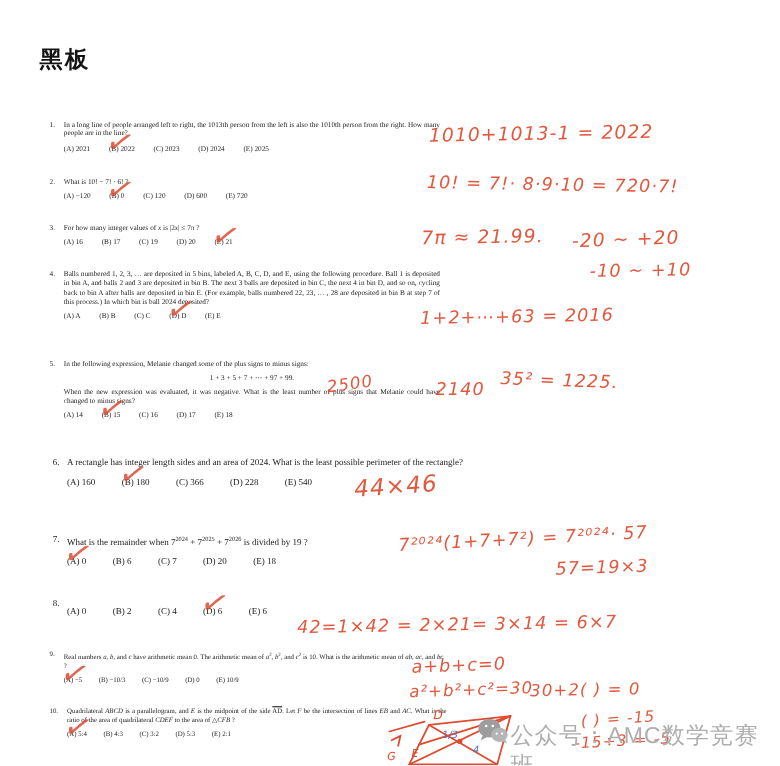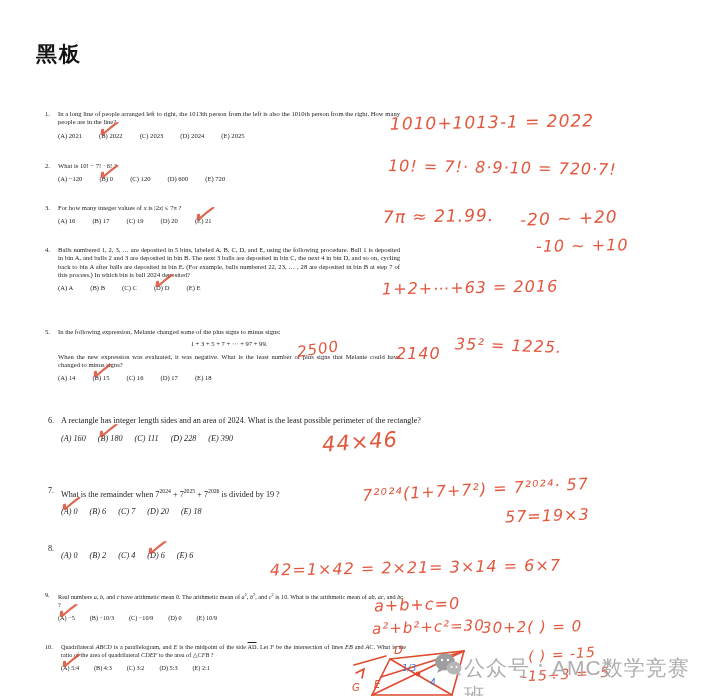--- a/index.html
+++ b/index.html
@@ -8,21 +8,21 @@
   #board-title{position:absolute;left:36px;top:40px;font-size:21px;font-weight:700;
         font-family:"Liberation Sans",sans-serif;color:#141414;letter-spacing:2px;}
   .problem{position:absolute;padding-left:13px;}
   .pnum{position:absolute;left:0;top:0;}
   .ptext{text-align:justify;}
   .small{left:45px;width:342px;font-size:6.6px;line-height:8.3px;}
   .mid{left:48px;width:412px;font-size:8.2px;line-height:10.5px;}
   .tiny{left:45px;width:345px;font-size:6.2px;line-height:8px;}
   .opts{display:flex;margin-top:5px;}
   .small .opts{gap:17px;}
-  .mid .opts{gap:12px;margin-top:7px;font-style:italic;}
+  .mid .opts{gap:24px;margin-top:7px;}
   .tiny .opts{gap:15px;}
   .opt{position:relative;display:inline-block;white-space:nowrap;}
   .display-math{text-align:center;margin:4px 0;}
   .ans-check{position:absolute;left:-2px;top:-17px;font-size:29px;line-height:1;
         color:#d8472e;font-family:"DejaVu Sans",sans-serif;font-weight:bold;
         transform:rotate(10deg) skewX(-8deg);opacity:.82;pointer-events:none;}
   .hw{position:absolute;color:#e04a2e;font-family:"DejaVu Sans",sans-serif;
         font-style:italic;white-space:nowrap;transform:rotate(var(--r,0deg));
         letter-spacing:1px;opacity:.92;}
   #watermark{position:absolute;left:464px;top:654px;font-size:21px;color:#aeaeae;
@@ -99,23 +99,23 @@
       <span class="opt">(E) 18</span>
     </div>
   </div>
 
   <div class="problem mid" style="top:416px;">
     <span class="pnum">6.</span>
     <div class="ptext" style="width:400px;">A rectangle has integer length sides and an area of 2024. What is the least possible perimeter of the rectangle?</div>
     <div class="opts">
       <span class="opt">(A) 160</span>
       <span class="opt">(B) 180<span class="ans-check">✓</span></span>
-      <span class="opt">(C) 111</span>
+      <span class="opt">(C) 366</span>
       <span class="opt">(D) 228</span>
-      <span class="opt">(E) 390</span>
+      <span class="opt">(E) 540</span>
     </div>
   </div>
 
   <div class="problem mid" style="top:486px;">
     <span class="pnum">7.</span>
     <div class="ptext" style="text-align:left;">What is the remainder when 7<sup>2024</sup> + 7<sup>2025</sup> + 7<sup>2026</sup> is divided by 19 ?</div>
     <div class="opts">
       <span class="opt">(A) 0<span class="ans-check">✓</span></span>
       <span class="opt">(B) 6</span>
       <span class="opt">(C) 7</span>

